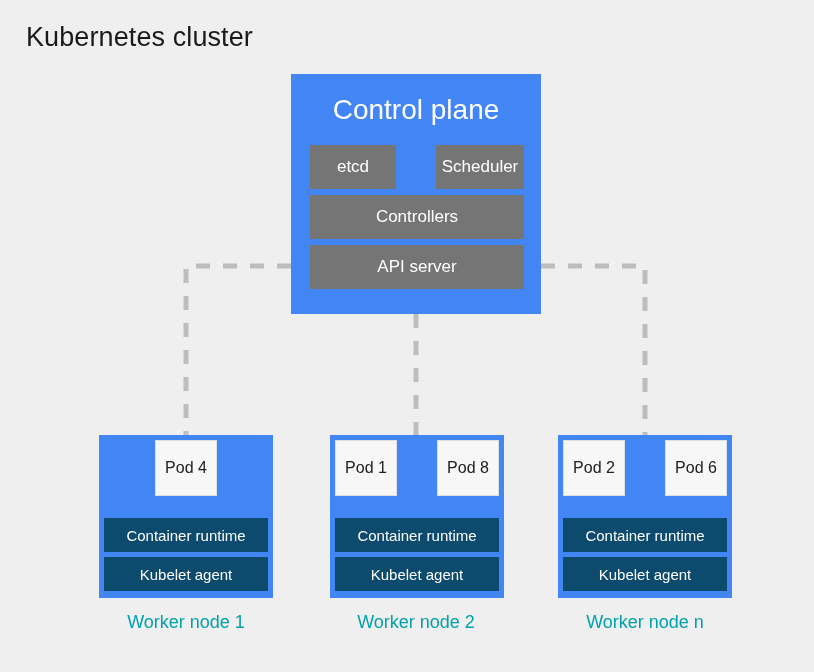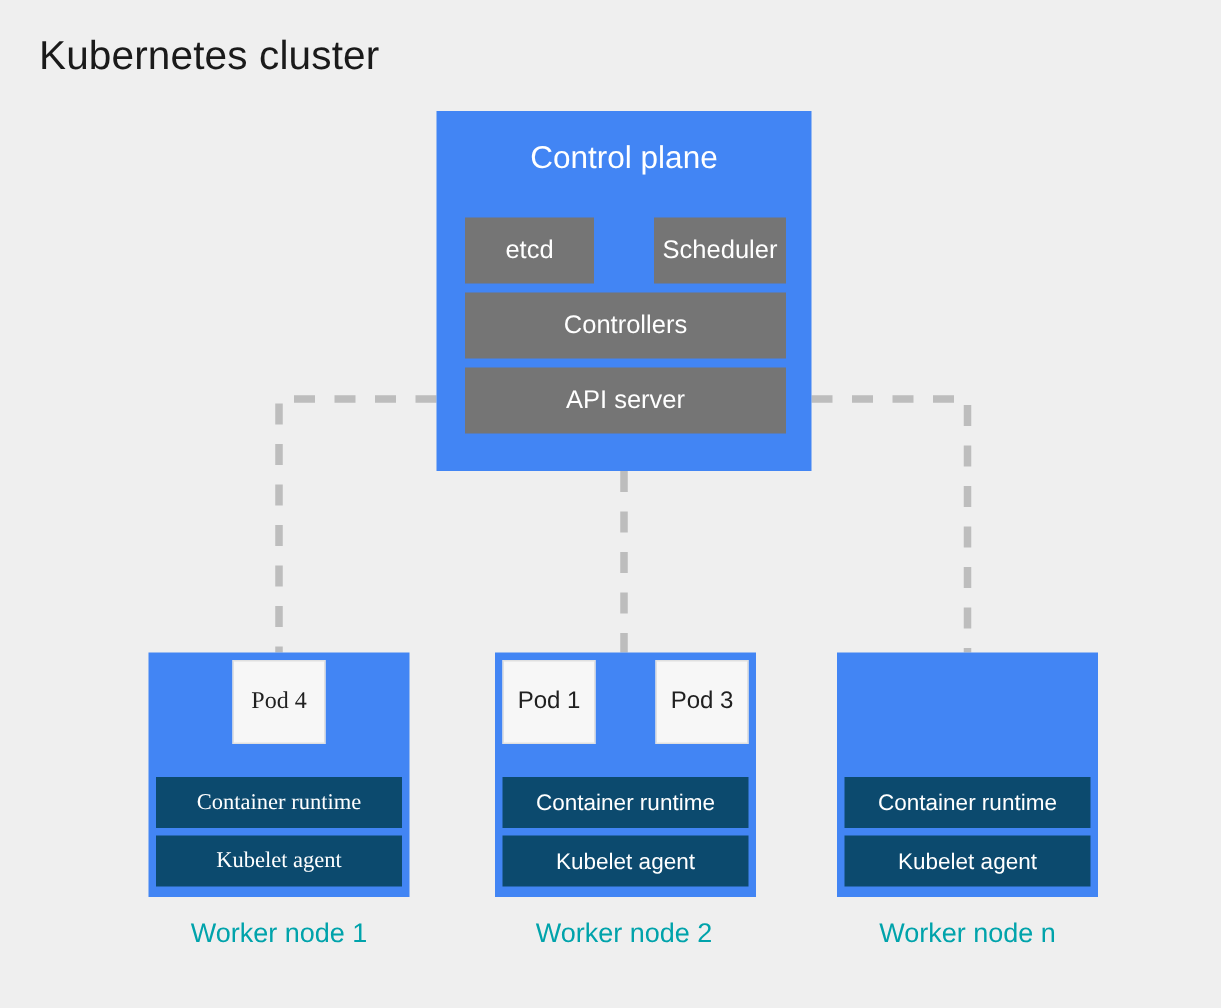--- a/index.html
+++ b/index.html
@@ -58,21 +58,21 @@
     background: #4285f4;
     box-sizing: border-box;
   }
   #control-plane-title {
     position: absolute;
     left: 0;
     top: 20px;
     width: 250px;
     text-align: center;
     color: #ffffff;
-    font-size: 21px;
+    font-size: 28px;
     font-weight: 400;
     white-space: nowrap;
   }
   .cp-row {
     position: absolute;
     left: 19px;
     width: 214px;
     display: flex;
     gap: 6px;
   }
@@ -94,21 +94,21 @@
   #cp-scheduler { flex: 1; }
   #cp-controllers { flex: 1; }
   #cp-apiserver { flex: 1; }
 
   
   .worker-node {
     position: absolute;
     background: #4285f4;
     box-sizing: border-box;
   }
-  #worker-node-1 { left: 99px;  top: 435px; width: 174px; height: 163px; font-family: Liberation Serif, serif; }
+  #worker-node-1 { left: 99px;  top: 435px; width: 174px; height: 163px; }
   #worker-node-2 { left: 330px; top: 435px; width: 174px; height: 163px; }
   #worker-node-n { left: 558px; top: 435px; width: 174px; height: 163px; }
 
   .pods-row {
     position: absolute;
     left: 5px;
     top: 5px;
     width: 164px;
     height: 56px;
     display: flex;
@@ -205,30 +205,34 @@
     <div class="node-stack" id="node1-stack">
       <div class="node-bar">Container runtime</div>
       <div class="node-bar">Kubelet agent</div>
     </div>
   </div>
   <div class="node-label" id="label-node-1">Worker node 1</div>
 
   <div class="worker-node" id="worker-node-2">
     <div class="pods-row spread">
       <div class="pod-box">Pod 1</div>
-      <div class="pod-box">Pod 3</div>
+      <div class="pod-box">Pod 8</div>
     </div>
     <div class="node-stack" id="node2-stack">
       <div class="node-bar">Container runtime</div>
       <div class="node-bar">Kubelet agent</div>
     </div>
   </div>
   <div class="node-label" id="label-node-2">Worker node 2</div>
 
   <div class="worker-node" id="worker-node-n">
+    <div class="pods-row spread">
+      <div class="pod-box">Pod 2</div>
+      <div class="pod-box">Pod 6</div>
+    </div>
     <div class="node-stack" id="noden-stack">
       <div class="node-bar">Container runtime</div>
       <div class="node-bar">Kubelet agent</div>
     </div>
   </div>
   <div class="node-label" id="label-node-n">Worker node n</div>
 
 </div>
 
 </body></html>

